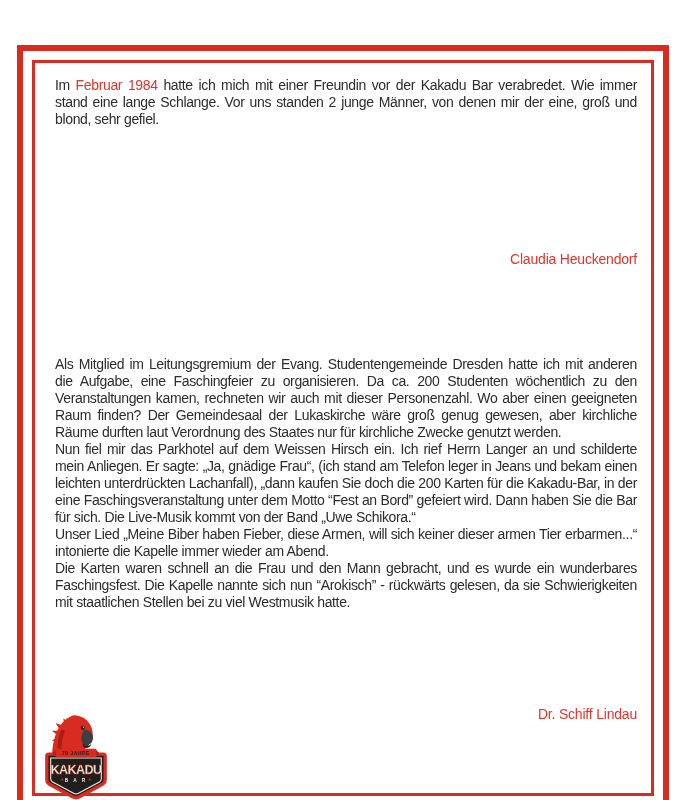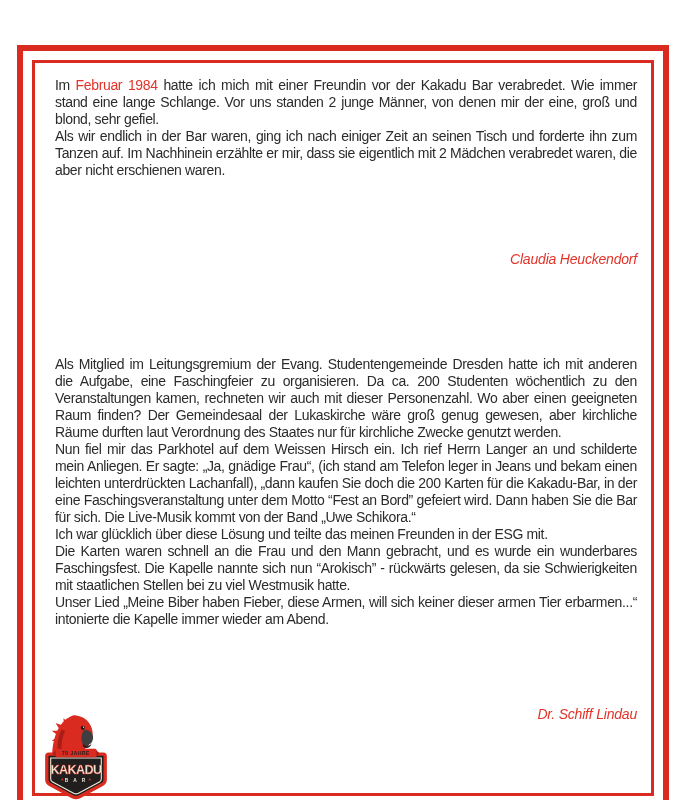--- a/index.html
+++ b/index.html
@@ -41,21 +41,20 @@
   .story-1 { top: 49px; }
   .story-2 { top: 328px; }
   .red-text { color: var(--red-text, #e23329); }
   .signature {
     position: absolute;
     right: 49px;
     color: var(--red-text, #e23329);
     font-size: 14px;
     letter-spacing: -0.2px;
     text-align: right;
-    font-style: italic;
   }
   .signature-1 { top: 223px; }
   .signature-2 { top: 678px; }
   .logo {
     position: absolute;
     left: 40px;
     top: 686px;
     width: 72px;
     height: 90px;
     z-index: 3;
@@ -65,31 +64,29 @@
 </head>
 <body>
 
 <div class="page">
 
   <div class="frame-outer"></div>
   <div class="frame-inner"></div>
 
   <div class="story story-1">
     <p><span>Im </span><span class="red-text">Februar 1984</span><span> hatte ich mich mit einer Freundin vor der Kakadu Bar verabredet. Wie immer stand eine lange Schlange. Vor uns standen 2 junge Männer, von denen mir der eine, groß und blond, sehr gefiel.</span></p>
-    <p>Als wir endlich in der Bar waren, ging ich nach einiger Zeit an seinen Tisch und forderte ihn zum Tanzen auf. Im Nachhinein erzählte er mir, dass sie eigentlich mit 2 Mädchen verabredet waren, die aber nicht erschienen waren.</p>
   </div>
 
   <div class="signature signature-1">Claudia Heuckendorf</div>
 
   <div class="story story-2">
     <p>Als Mitglied im Leitungsgremium der Evang. Studentengemeinde Dresden hatte ich mit anderen die Aufgabe, eine Faschingfeier zu organisieren. Da ca. 200 Studenten wöchentlich zu den Veranstaltungen kamen, rechneten wir auch mit dieser Personenzahl. Wo aber einen geeigneten Raum finden? Der Gemeindesaal der Lukaskirche wäre groß genug gewesen, aber kirchliche Räume durften laut Verordnung des Staates nur für kirchliche Zwecke genutzt werden.</p>
     <p>Nun fiel mir das Parkhotel auf dem Weissen Hirsch ein. Ich rief Herrn Langer an und schilderte mein Anliegen. Er sagte: „Ja, gnädige Frau“, (ich stand am Telefon leger in Jeans und bekam einen leichten unterdrückten Lachanfall), „dann kaufen Sie doch die 200 Karten für die Kakadu-Bar, in der eine Faschingsveranstaltung unter dem Motto “Fest an Bord” gefeiert wird. Dann haben Sie die Bar für sich. Die Live-Musik kommt von der Band „Uwe Schikora.“</p>
-    <p>Ich war glücklich über diese Lösung und teilte das meinen Freunden in der ESG mit.</p>
+    <p>Unser Lied „Meine Biber haben Fieber, diese Armen, will sich keiner dieser armen Tier erbarmen...“ intonierte die Kapelle immer wieder am Abend.</p>
     <p>Die Karten waren schnell an die Frau und den Mann gebracht, und es wurde ein wunderbares Faschingsfest. Die Kapelle nannte sich nun “Arokisch” - rückwärts gelesen, da sie Schwierigkeiten mit staatlichen Stellen bei zu viel Westmusik hatte.</p>
-    <p>Unser Lied „Meine Biber haben Fieber, diese Armen, will sich keiner dieser armen Tier erbarmen...“ intonierte die Kapelle immer wieder am Abend.</p>
   </div>
 
   <div class="signature signature-2">Dr. Schiff Lindau</div>
 
   <div class="logo">
     <svg viewBox="0 0 74 92" xmlns="http://www.w3.org/2000/svg">
 
       <g>
         <path d="M36 1 L30 9 L24 4 L25 12 L16 9 L21 17 L12 17 L20 23 L12 27 L21 29 L16 34 L26 31 L24 38 L31 33 Z" style="fill:var(--red,#da2b20)"></path>
         <path d="M36 1 C46 2 53 9 54 18 C55 28 48 35 40 41 C34 45 30 50 28 56 L13 49 C11 36 15 14 27 5 C30 3 33 1 36 1 Z" style="fill:var(--red,#da2b20)"></path>

